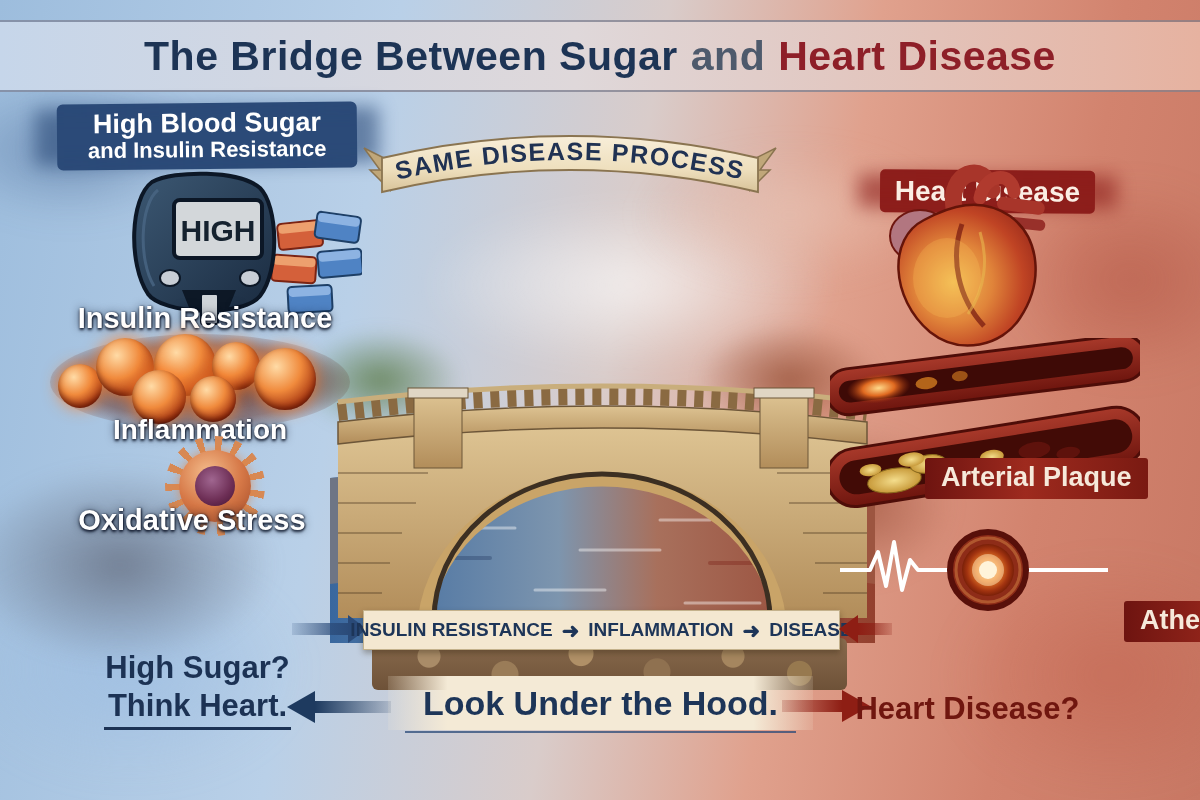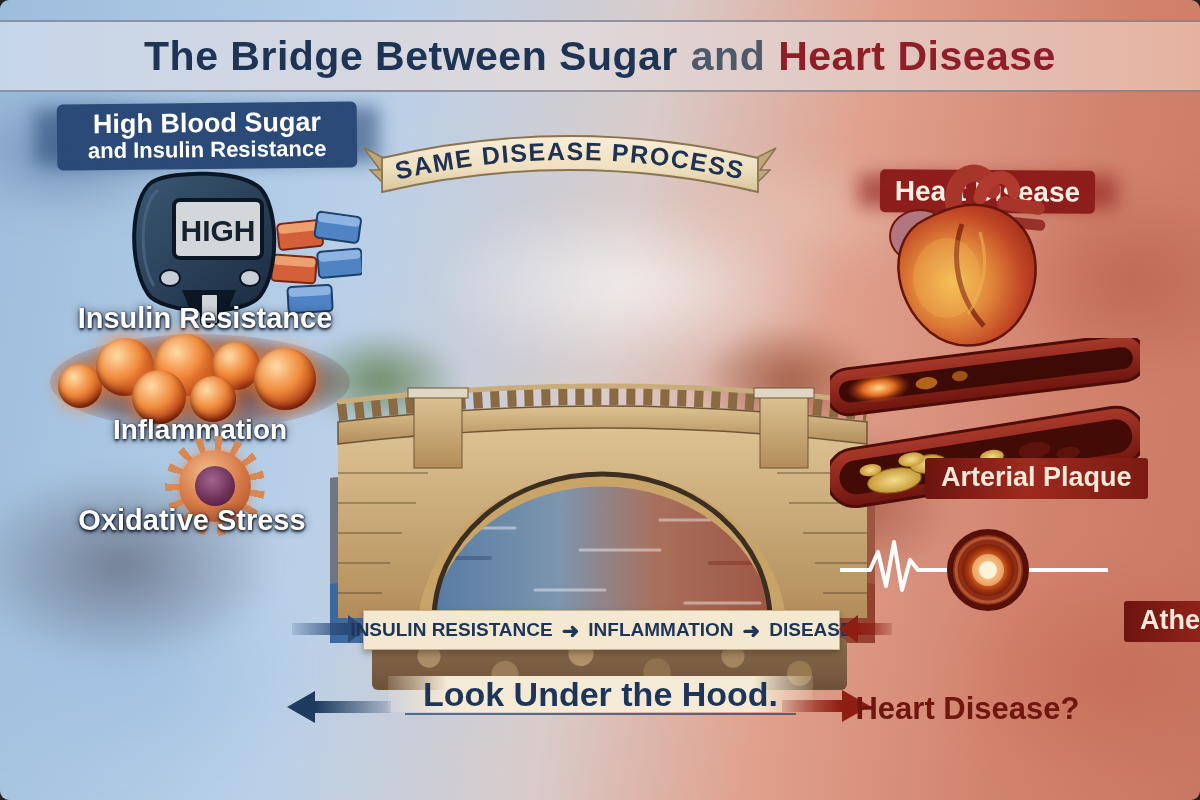--- a/index.html
+++ b/index.html
@@ -1,20 +1,19 @@
 <!DOCTYPE html>
 <html><head>
 <meta charset="utf-8">
 <style>
   html,body{margin:0;padding:0;background:#222;}
   .root{
     position:relative;width:1200px;height:800px;overflow:hidden;
     font-family:"Liberation Sans",sans-serif;
     background:linear-gradient(100deg,#9dbddd 0%,#b9d0e8 30%,#d9ccca 50%,#e0a18d 66%,#d2836e 84%,#c87864 100%);
-    border-radius:9px;
   }
   .abs{position:absolute;}
   .blob{position:absolute;border-radius:50%;filter:blur(16px);pointer-events:none;}
   
   .title-strip{
     position:absolute;top:20px;left:0;right:0;height:68px;
     background:linear-gradient(to right,#c6d6ea 0%,#dfd8da 48%,#e6b2a0 100%);
     border-top:2px solid rgba(55,65,90,.45);
     border-bottom:2px solid rgba(55,65,90,.45);
     display:flex;align-items:center;justify-content:center;gap:13px;
@@ -57,21 +56,21 @@
     background:#f4e8d1;border:1px solid #c4b28c;box-shadow:0 3px 6px rgba(40,30,10,.35);
     display:flex;align-items:center;justify-content:center;gap:9px;
     color:#1d3558;font-weight:bold;font-size:19px;white-space:nowrap;}
   .proc-arrow-glyph{font-size:21px;line-height:1;}
   .shaft{position:absolute;height:12px;}
   .tri{position:absolute;width:0;height:0;}
   
   .footer-left{left:85px;top:650px;width:225px;text-align:center;color:#1c3254;font-weight:bold;}
   .footer-left .q{font-size:31px;}
   .footer-left .a{font-size:31px;display:inline-block;border-bottom:3px solid #1c3254;padding:2px 4px 3px;}
-  .footer-center{left:388px;top:676px;width:425px;height:36px;
+  .footer-center{left:388px;top:676px;width:425px;height:54px;
     background:linear-gradient(to right,rgba(244,234,214,.15),#f4ead6 14%,#f4ead6 86%,rgba(244,234,214,.15));
     display:flex;align-items:center;justify-content:center;
     color:#1d3558;font-weight:bold;font-size:34px;}
   .footer-center::after{content:"";position:absolute;left:4%;right:4%;bottom:-3px;height:2px;background:#2a4a78;opacity:.75;}
   .footer-right{left:845px;top:647px;width:245px;text-align:center;color:#70160f;font-weight:bold;}
   .footer-right .q{font-size:31px;margin-top:44px;}
   .footer-right .a{font-size:27px;display:inline-block;border-bottom:3px solid #a3392a;padding:2px 2px 4px;color:#7a1a12;}
   .stones{left:372px;top:638px;width:475px;height:52px;border-radius:6px;
     background:
       radial-gradient(circle at 12% 35%,#a98c68 0 11px,transparent 12px),
@@ -363,20 +362,24 @@
     <span>INSULIN RESISTANCE</span>
     <span class="proc-arrow-glyph">➜</span>
     <span>INFLAMMATION</span>
     <span class="proc-arrow-glyph">➜</span>
     <span>DISEASE</span>
   </div>
   <div class="abs tri" style="left:839px;top:615px;border-top:14px solid transparent;border-bottom:14px solid transparent;border-right:19px solid #8e1e14;"></div>
   <div class="abs shaft" style="left:858px;top:623px;width:34px;background:linear-gradient(to left,rgba(142,30,20,.2),#8e1e14);"></div>
 
   
+  <div class="abs footer-left">
+    <div class="q">High Sugar?</div>
+    <div><span class="a">Think Heart.</span></div>
+  </div>
 
   <div class="abs tri" style="left:287px;top:691px;border-top:16px solid transparent;border-bottom:16px solid transparent;border-right:28px solid #1e3a5f;"></div>
   <div class="abs shaft" style="left:315px;top:701px;width:76px;background:linear-gradient(to right,#1e3a5f,rgba(30,58,95,.15));"></div>
 
   <div class="abs footer-center">
     <span>Look Under the Hood.</span>
   </div>
 
   <div class="abs shaft" style="left:782px;top:700px;width:60px;background:linear-gradient(to right,rgba(142,30,20,.2),#8e1e14);"></div>
   <div class="abs tri" style="left:842px;top:690px;border-top:16px solid transparent;border-bottom:16px solid transparent;border-left:28px solid #8e1e14;"></div>

